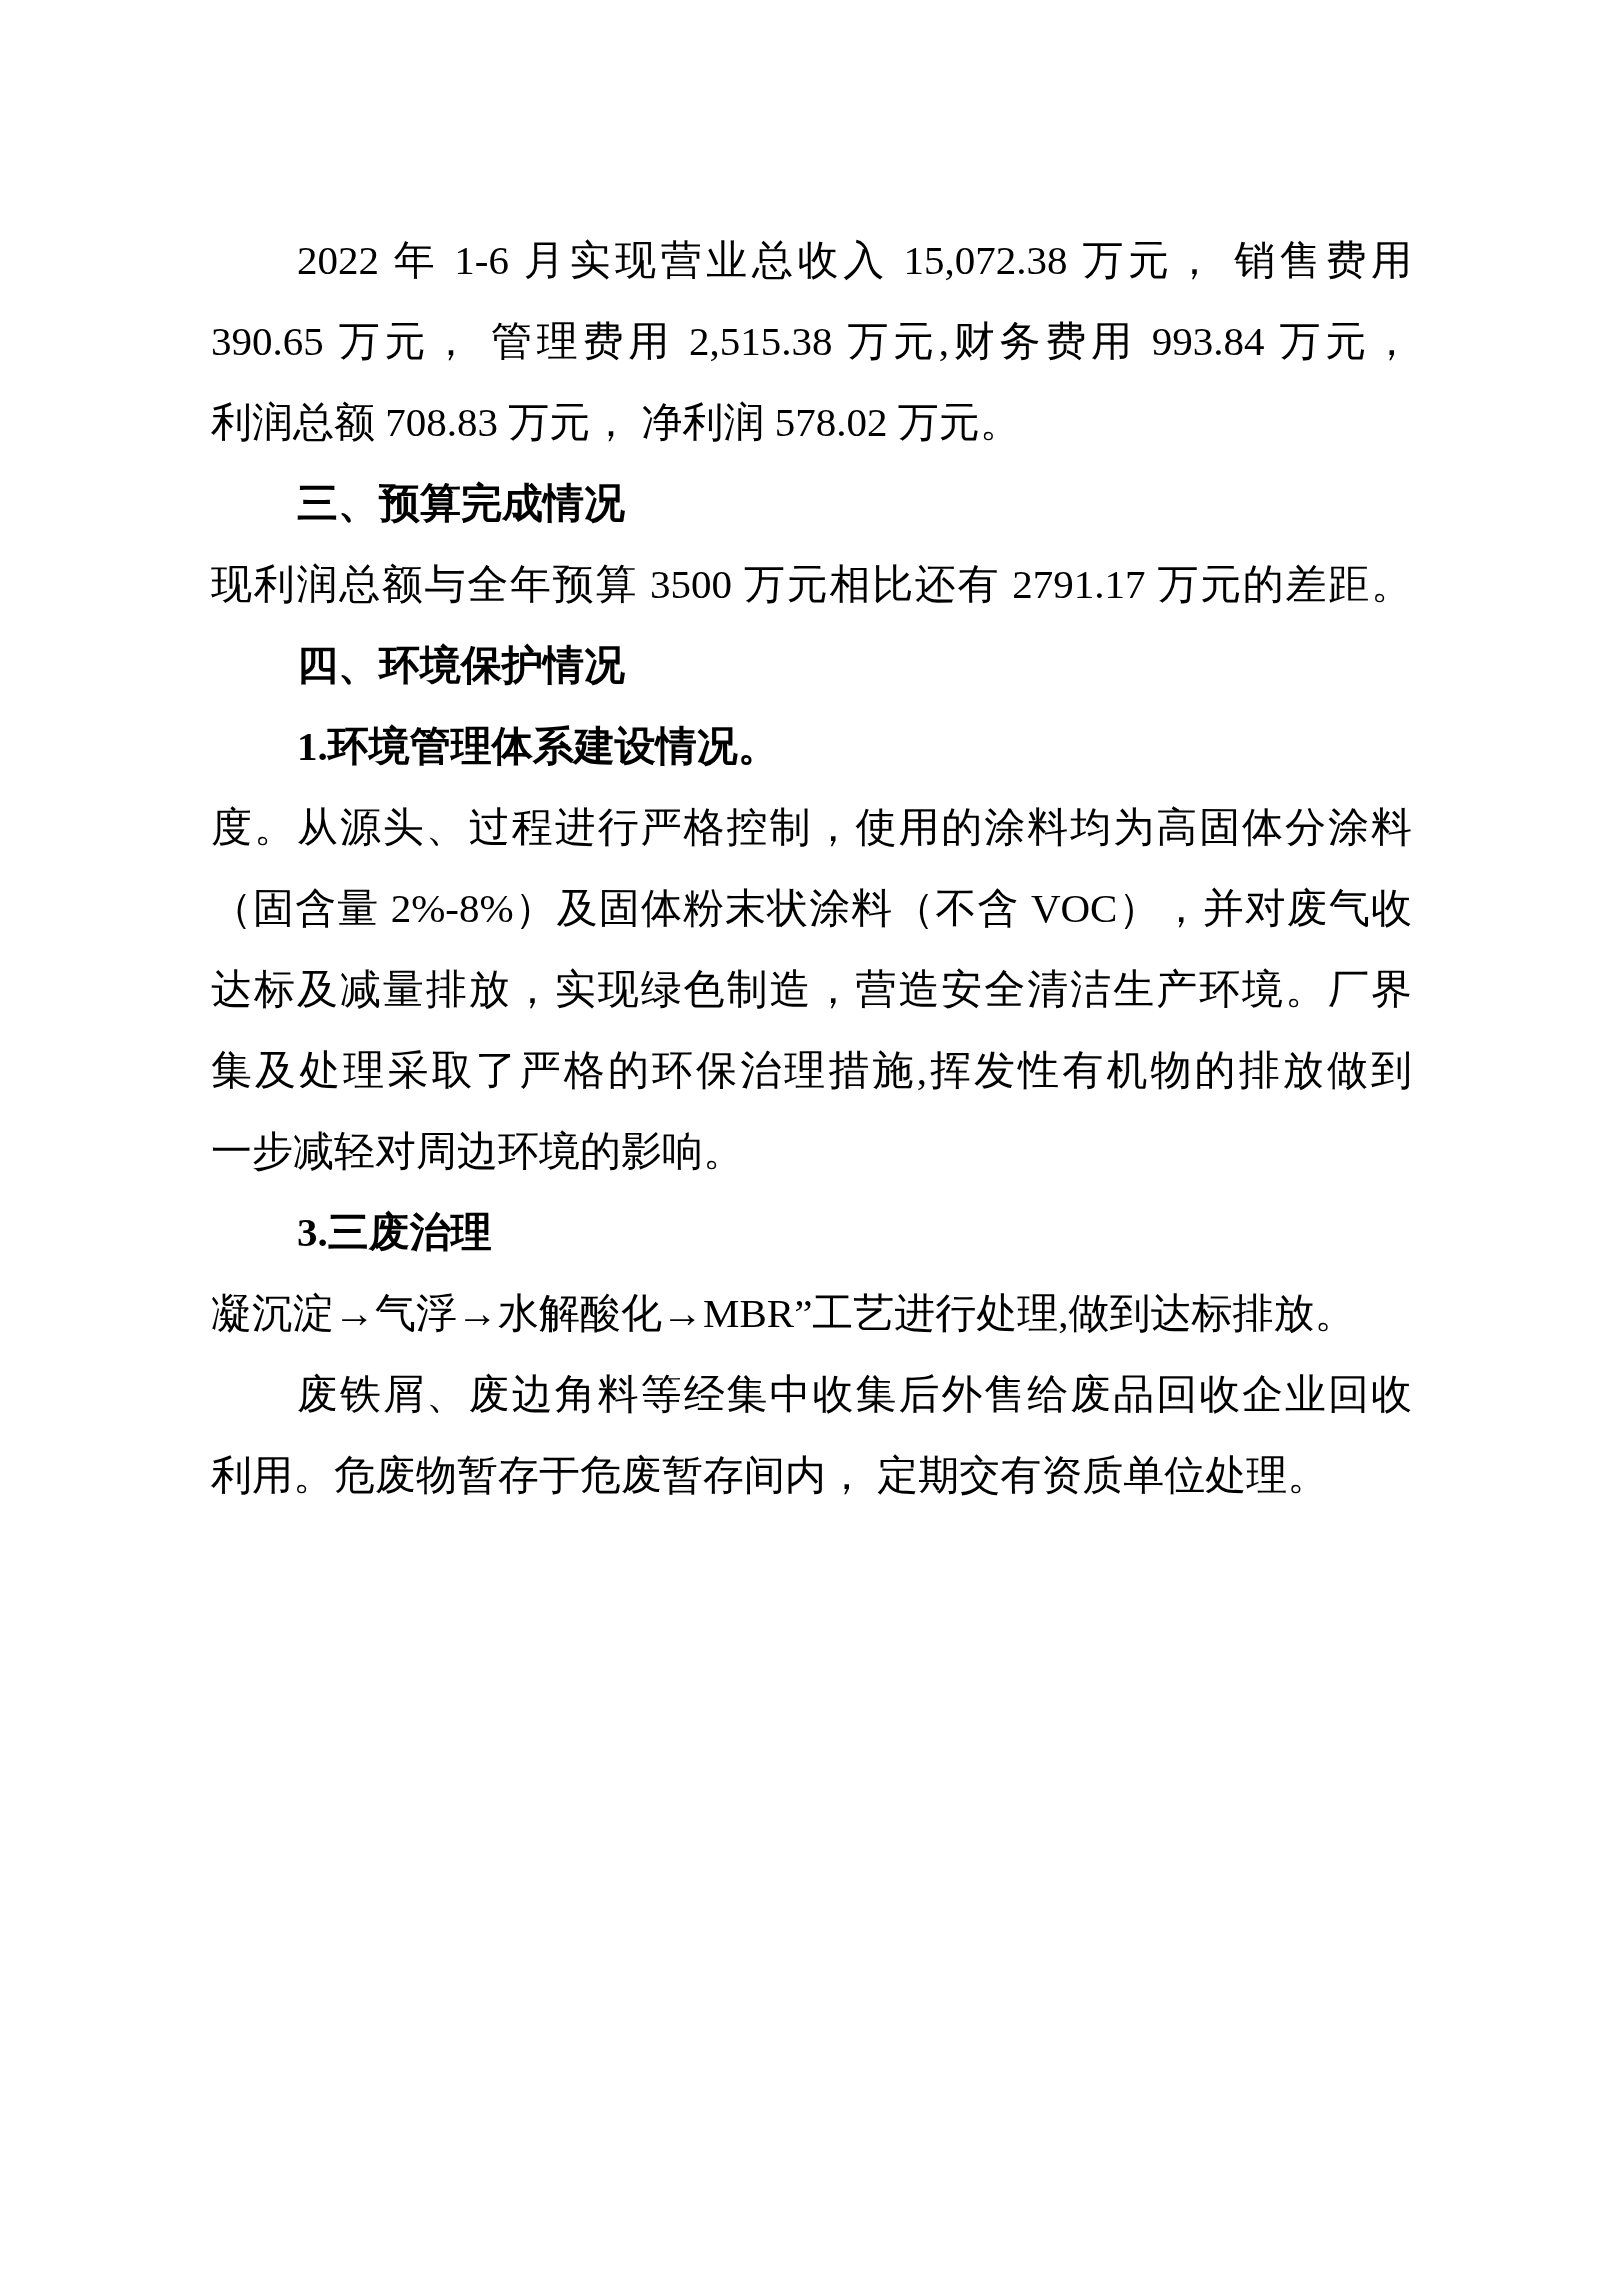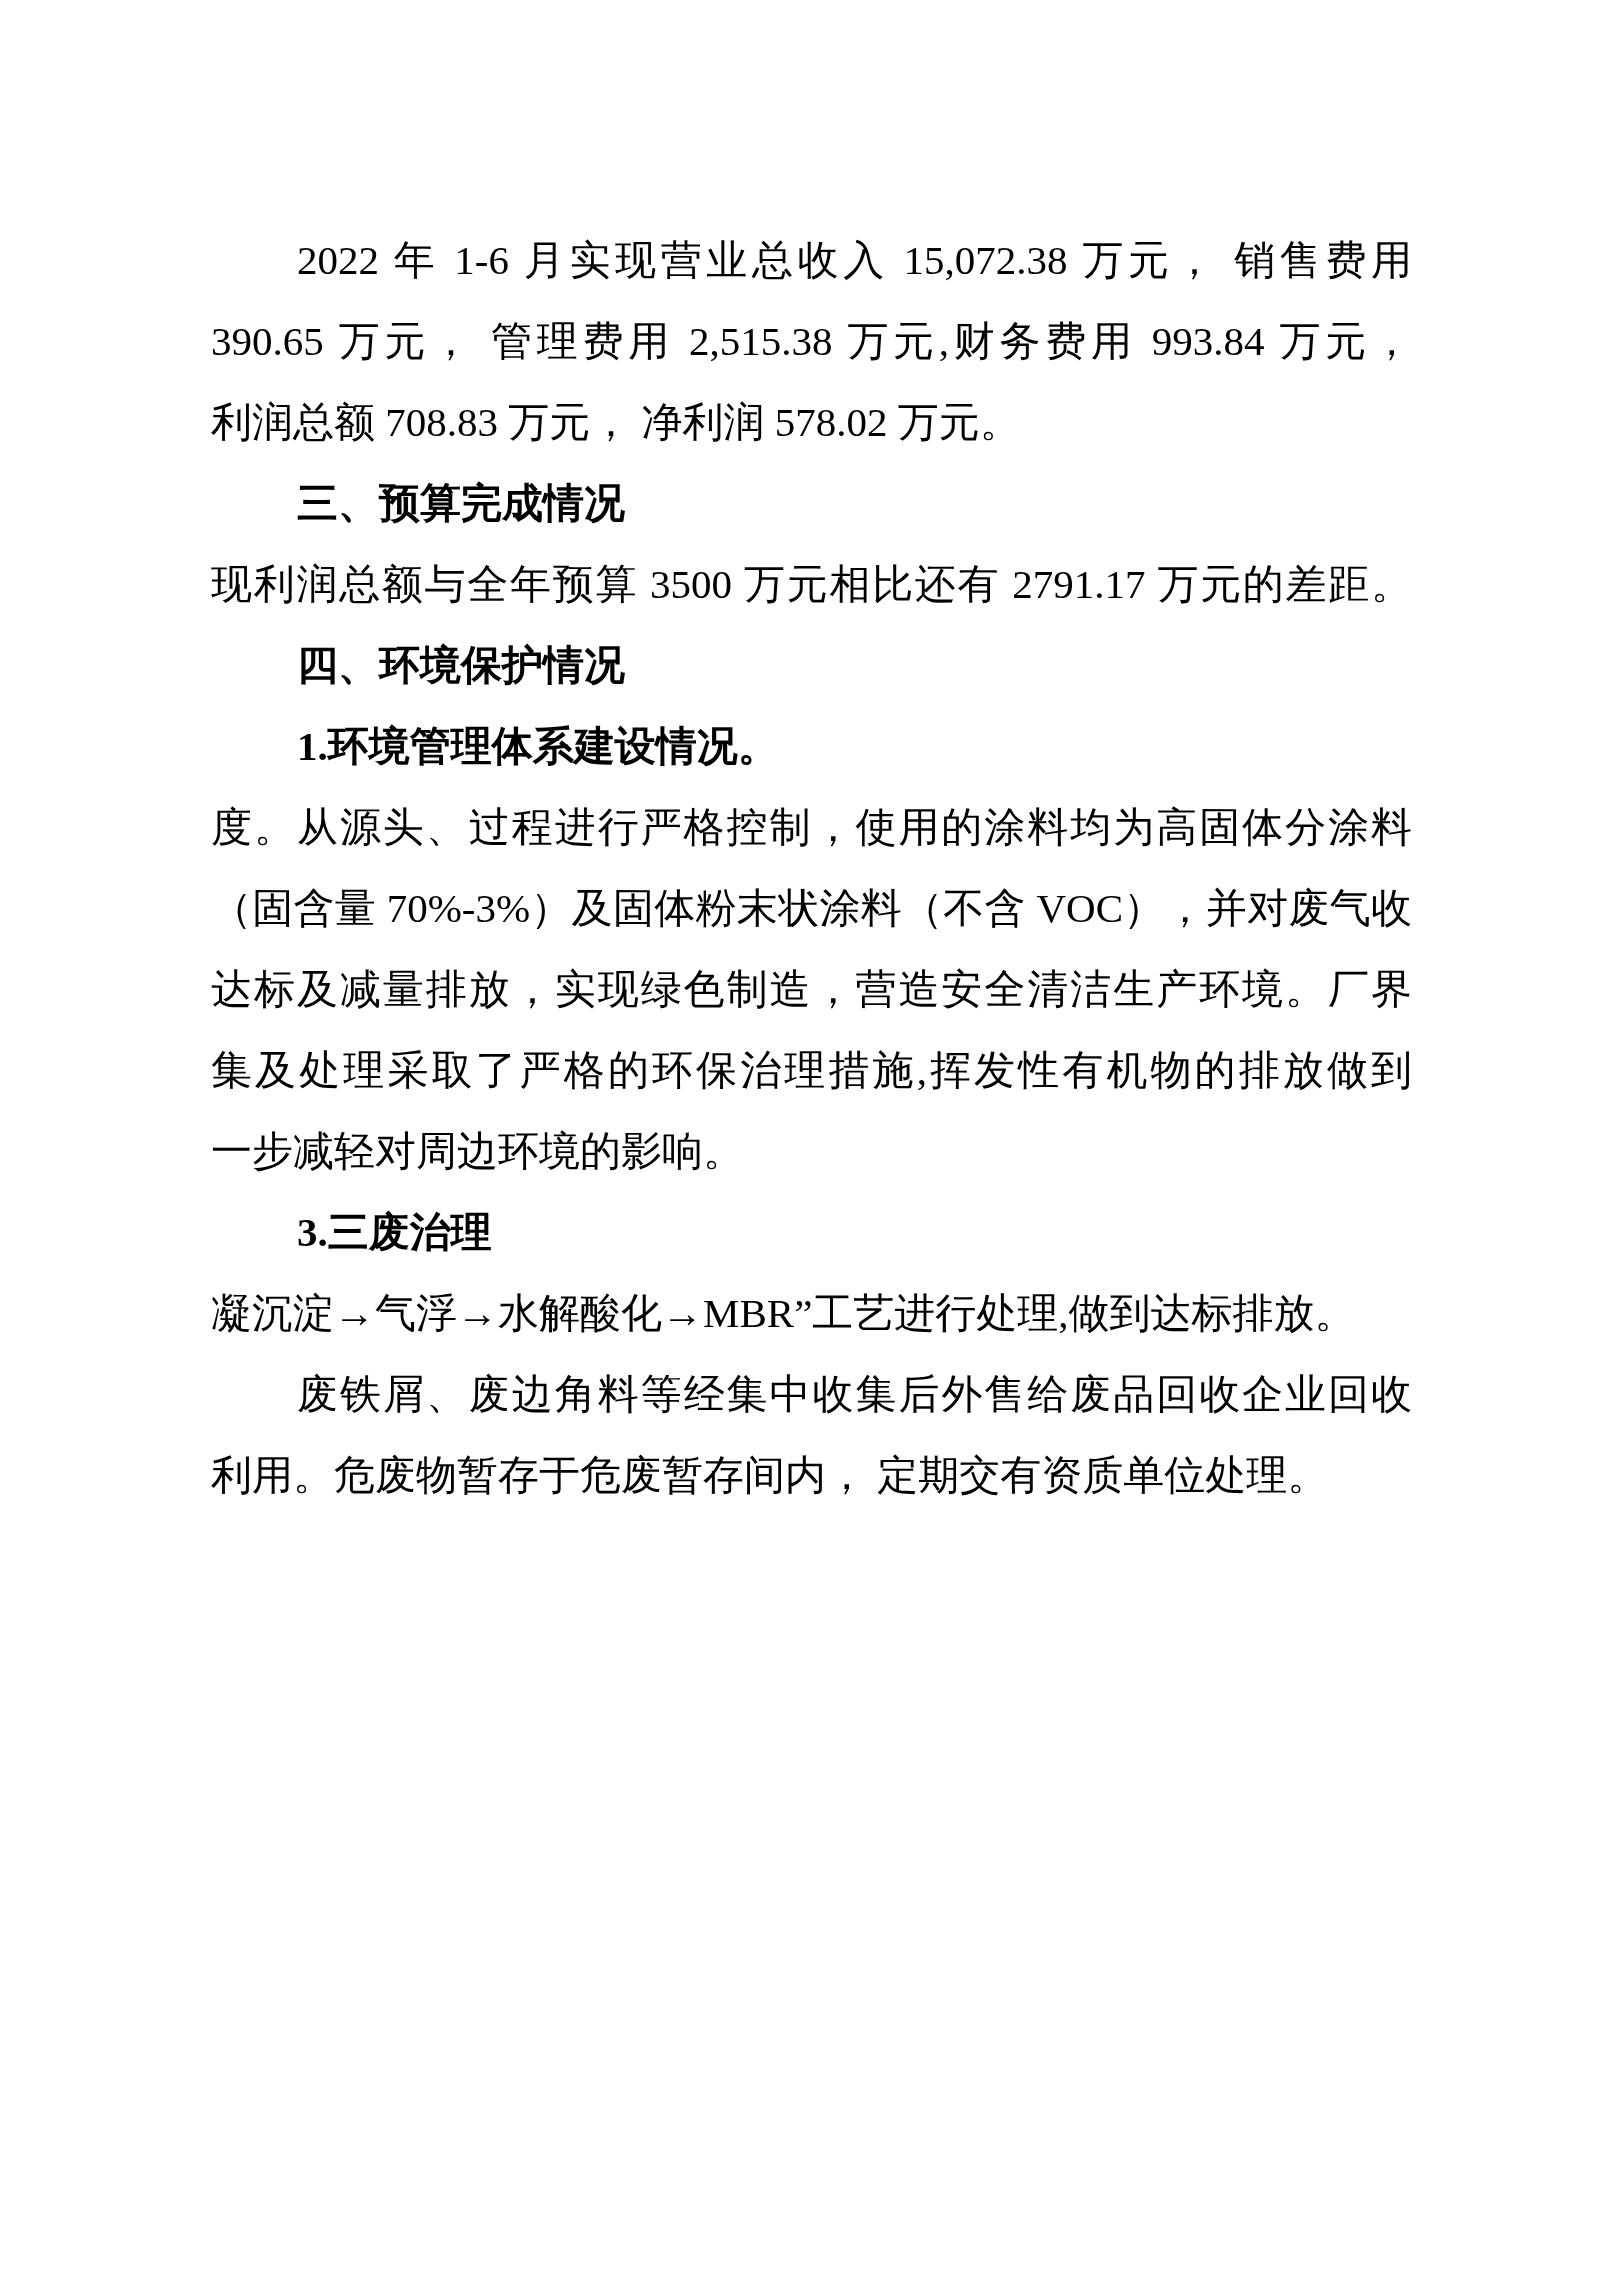--- a/index.html
+++ b/index.html
@@ -47,21 +47,21 @@
 <div class="page" style="background: rgb(255, 255, 255);">
   <div class="content" id="doc-content" style="color: rgb(0, 0, 0);">
       <div class="line body indent fill">2022 年 1-6 月实现营业总收入 15,072.38 万元， 销售费用</div>
       <div class="line body fill">390.65 万元， 管理费用 2,515.38 万元,财务费用 993.84 万元，</div>
       <div class="line body">利润总额 708.83 万元， 净利润 578.02 万元。</div>
       <div class="line heading indent">三、预算完成情况</div>
       <div class="line body fill">现利润总额与全年预算 3500 万元相比还有 2791.17 万元的差距。</div>
       <div class="line heading indent">四、环境保护情况</div>
       <div class="line subheading indent">1.环境管理体系建设情况。</div>
       <div class="line body fill">度。从源头、过程进行严格控制，使用的涂料均为高固体分涂料</div>
-      <div class="line body fill">（固含量 70%-3%）及固体粉末状涂料（不含 VOC），并对废气收</div>
+      <div class="line body fill">（固含量 2%-8%）及固体粉末状涂料（不含 VOC），并对废气收</div>
       <div class="line body fill">达标及减量排放，实现绿色制造，营造安全清洁生产环境。厂界</div>
       <div class="line body fill">集及处理采取了严格的环保治理措施,挥发性有机物的排放做到</div>
       <div class="line body">一步减轻对周边环境的影响。</div>
       <div class="line subheading indent">3.三废治理</div>
       <div class="line body">凝沉淀→气浮→水解酸化→MBR”工艺进行处理,做到达标排放。</div>
       <div class="line body indent fill">废铁屑、废边角料等经集中收集后外售给废品回收企业回收</div>
       <div class="line body">利用。危废物暂存于危废暂存间内， 定期交有资质单位处理。</div>
     </div>
 </div>
 

